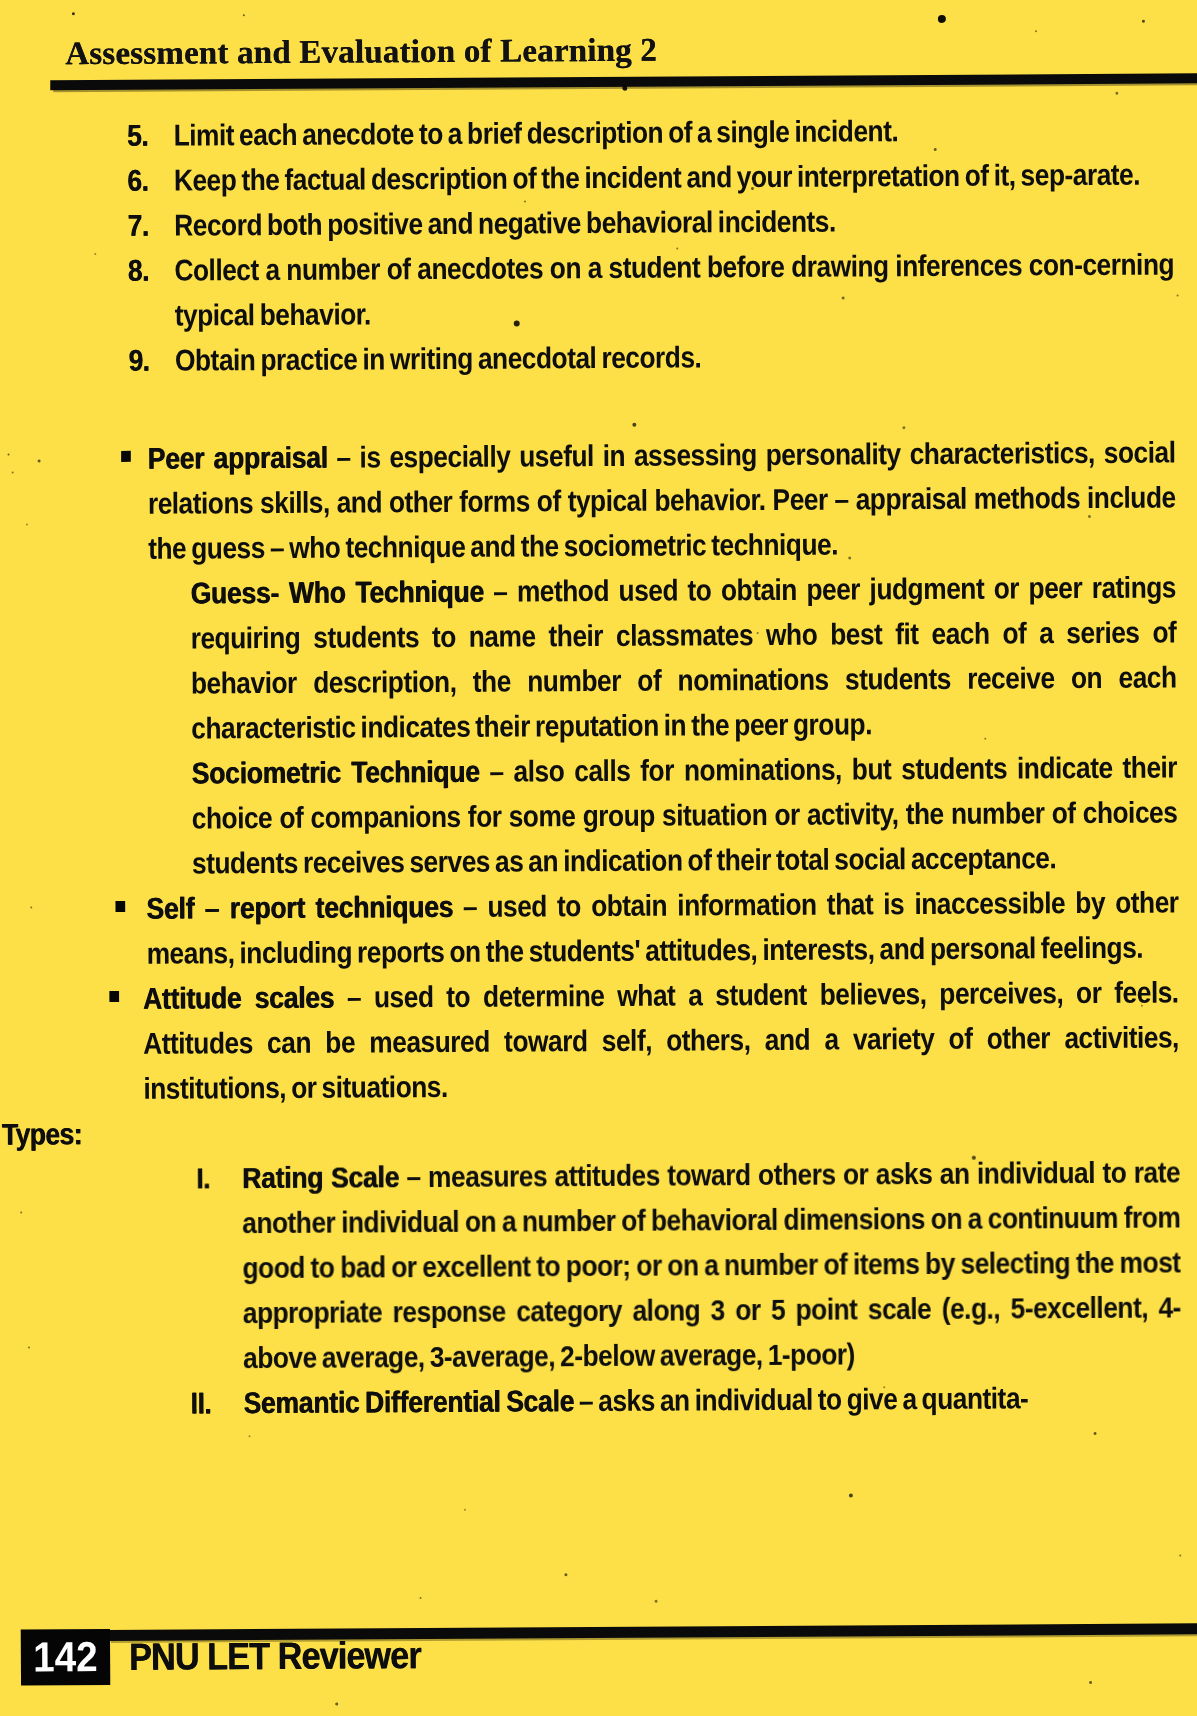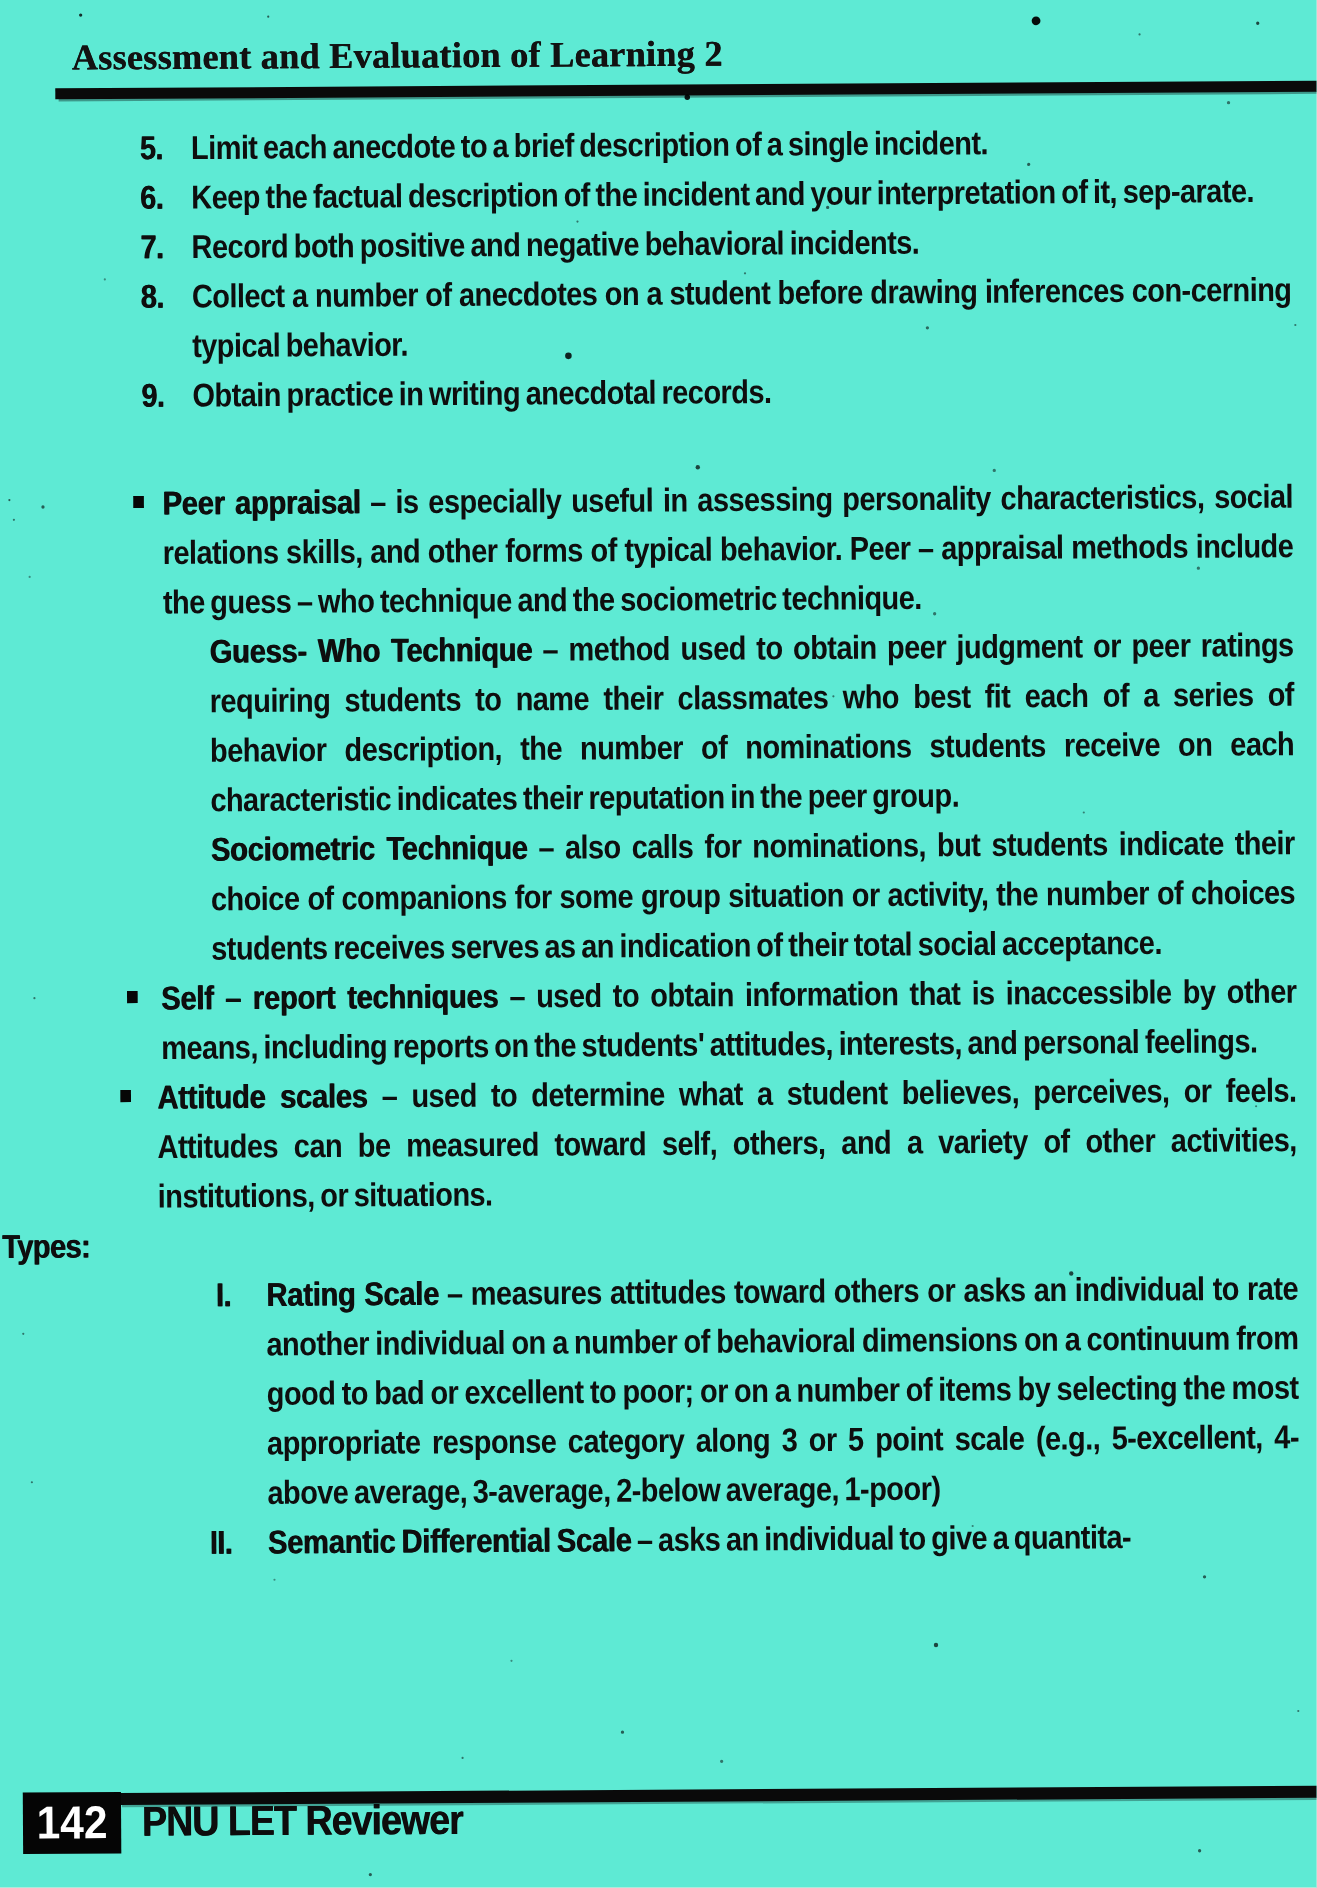--- a/index.html
+++ b/index.html
@@ -1,20 +1,20 @@
 <!DOCTYPE html>
 <html lang="en"><head>
 <meta charset="utf-8">
 <style>
   html,body{margin:0;padding:0;background:#e8e6e0;}
   .page{
     position:relative;
     width:1197px;height:1716px;
     margin:0 auto;
-    background:#5eead4;
+    background:#fde047;
     overflow:hidden;
     color:#0d0d0d;
     font-family:"Liberation Sans",sans-serif;
   }
   .sheet{
     position:absolute;inset:0;
     transform:rotate(-0.35deg);
     transform-origin:50% 50%;
   }
   

